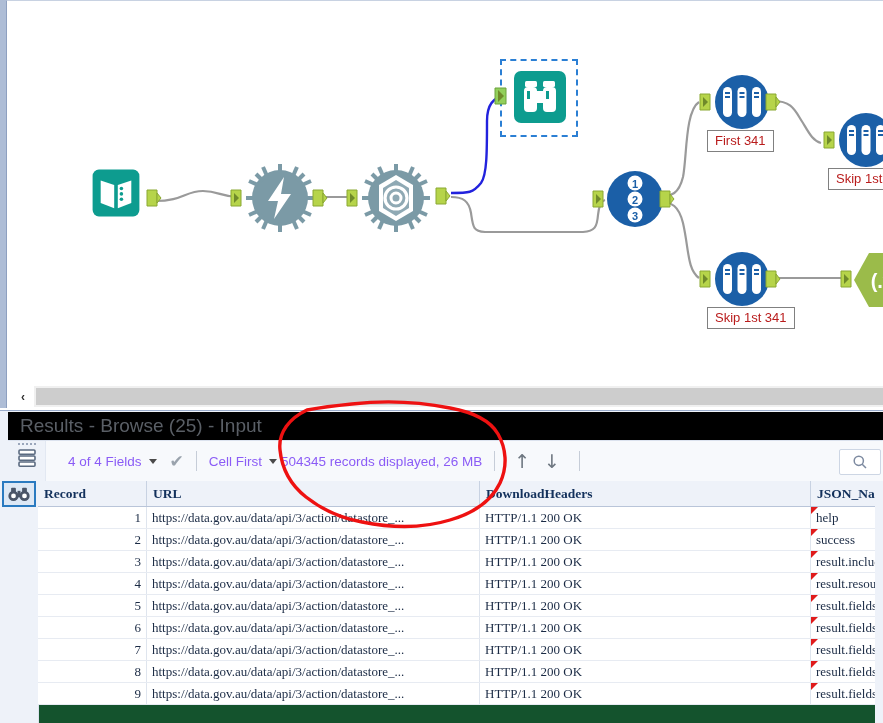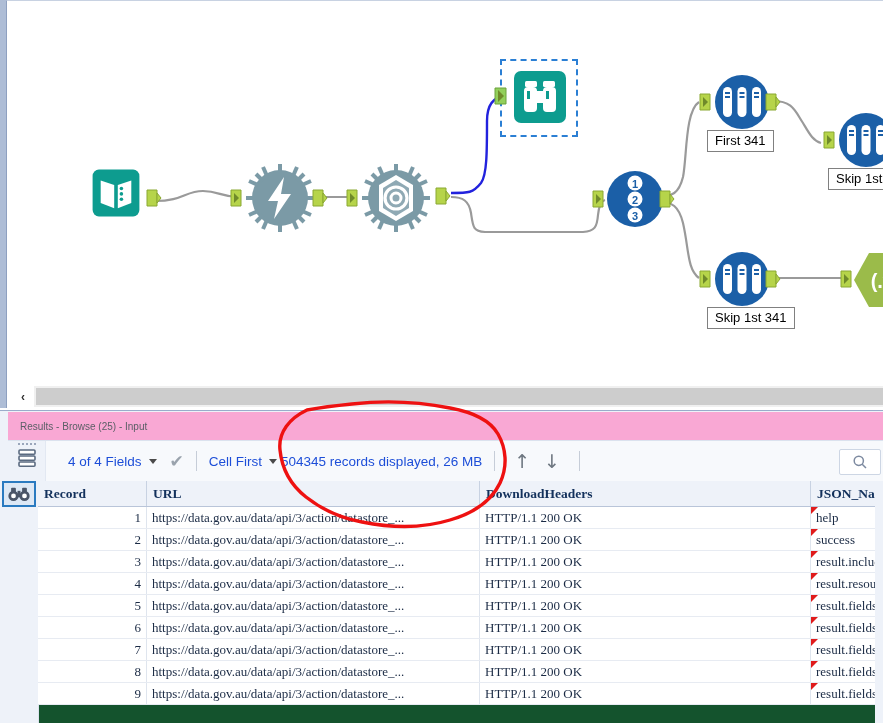--- a/index.html
+++ b/index.html
@@ -47,21 +47,21 @@
     position: absolute;
     border: 2px dashed #2b7fd4;
     box-sizing: border-box;
     background: transparent;
   }
 
   .node-label {
     position: absolute;
     background: #ffffff;
     border: 1px solid #808080;
-    color: #000000;
+    color: #b91c1c;
     font-size: 13px;
     font-family: "Liberation Sans", sans-serif;
     padding: 2px 7px 3px 7px;
     white-space: nowrap;
     line-height: 15px;
   }
 
   
   #canvas-hscroll {
     position: absolute;
@@ -92,26 +92,26 @@
     left: 0; top: 410px;
     width: 883px; height: 313px;
     background: #eef2f9;
     border-top: 1px solid #9aaccb;
     box-sizing: border-box;
   }
   #results-title {
     position: absolute;
     left: 8px; top: 1px;
     width: 875px; height: 29px;
-    background: #f9a8d4;
+    background: #000000;
     display: flex; align-items: center;
     padding-left: 12px;
     box-sizing: border-box;
     color: #5a5f66;
-    font-size: 10px;
+    font-size: 19px;
     border-bottom: 1px solid #dbe2ee;
   }
 
   #results-toolbar {
     position: absolute;
     left: 8px; top: 30px;
     width: 875px; height: 40px;
     background: #f7f9fc;
     display: flex; align-items: center;
     box-sizing: border-box;
@@ -129,21 +129,21 @@
     display: flex; gap: 2px; margin-bottom: 2px;
   }
   .rail-dots i {
     width: 2px; height: 2px; background: #9aa6bb; display: block;
   }
   .tb-item {
     display: flex; align-items: center;
     font-size: 13.5px; color: #1a1a1a;
     white-space: nowrap;
   }
-  .tb-text { font-size: 13.5px; color: #1d4ed8; }
+  .tb-text { font-size: 13.5px; color: #8b5cf6; }
   .caret {
     display: inline-block;
     width: 0; height: 0;
     border-left: 4px solid transparent;
     border-right: 4px solid transparent;
     border-top: 5px solid #4a4a4a;
     margin: 0 4px 0 7px;
   }
   .tb-sep {
     width: 1px; height: 20px; background: #c6cdd8; margin: 0 12px;

